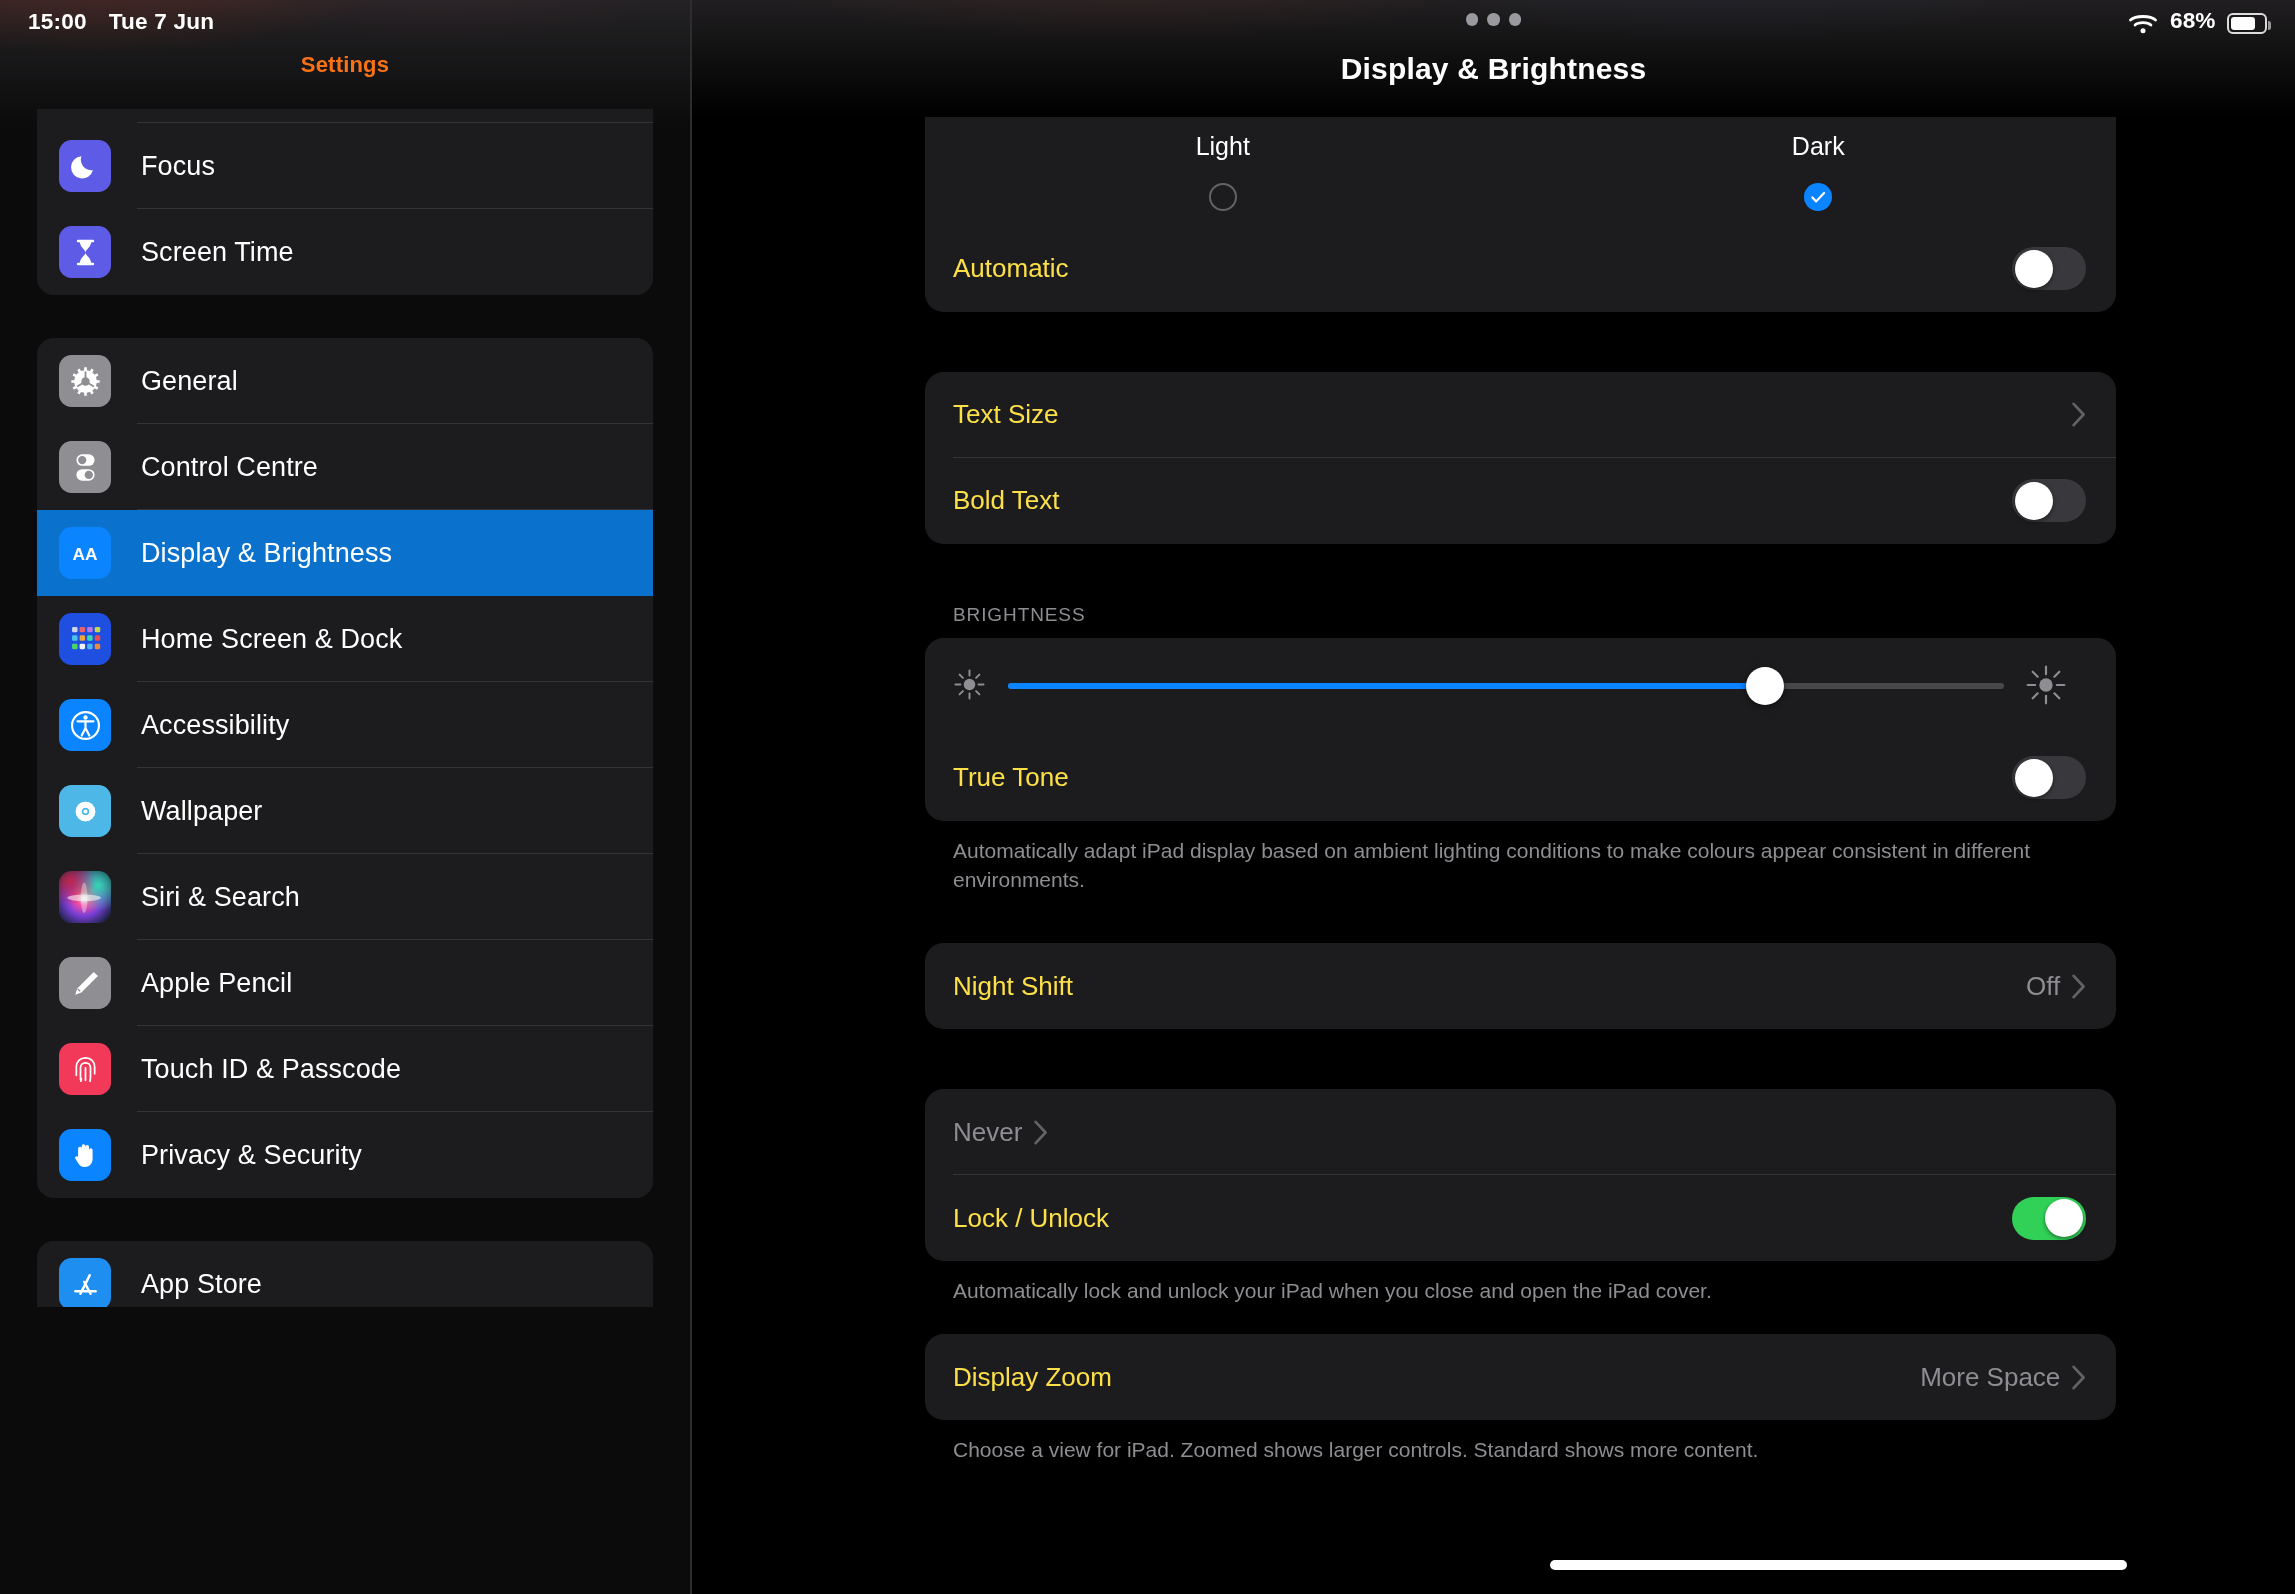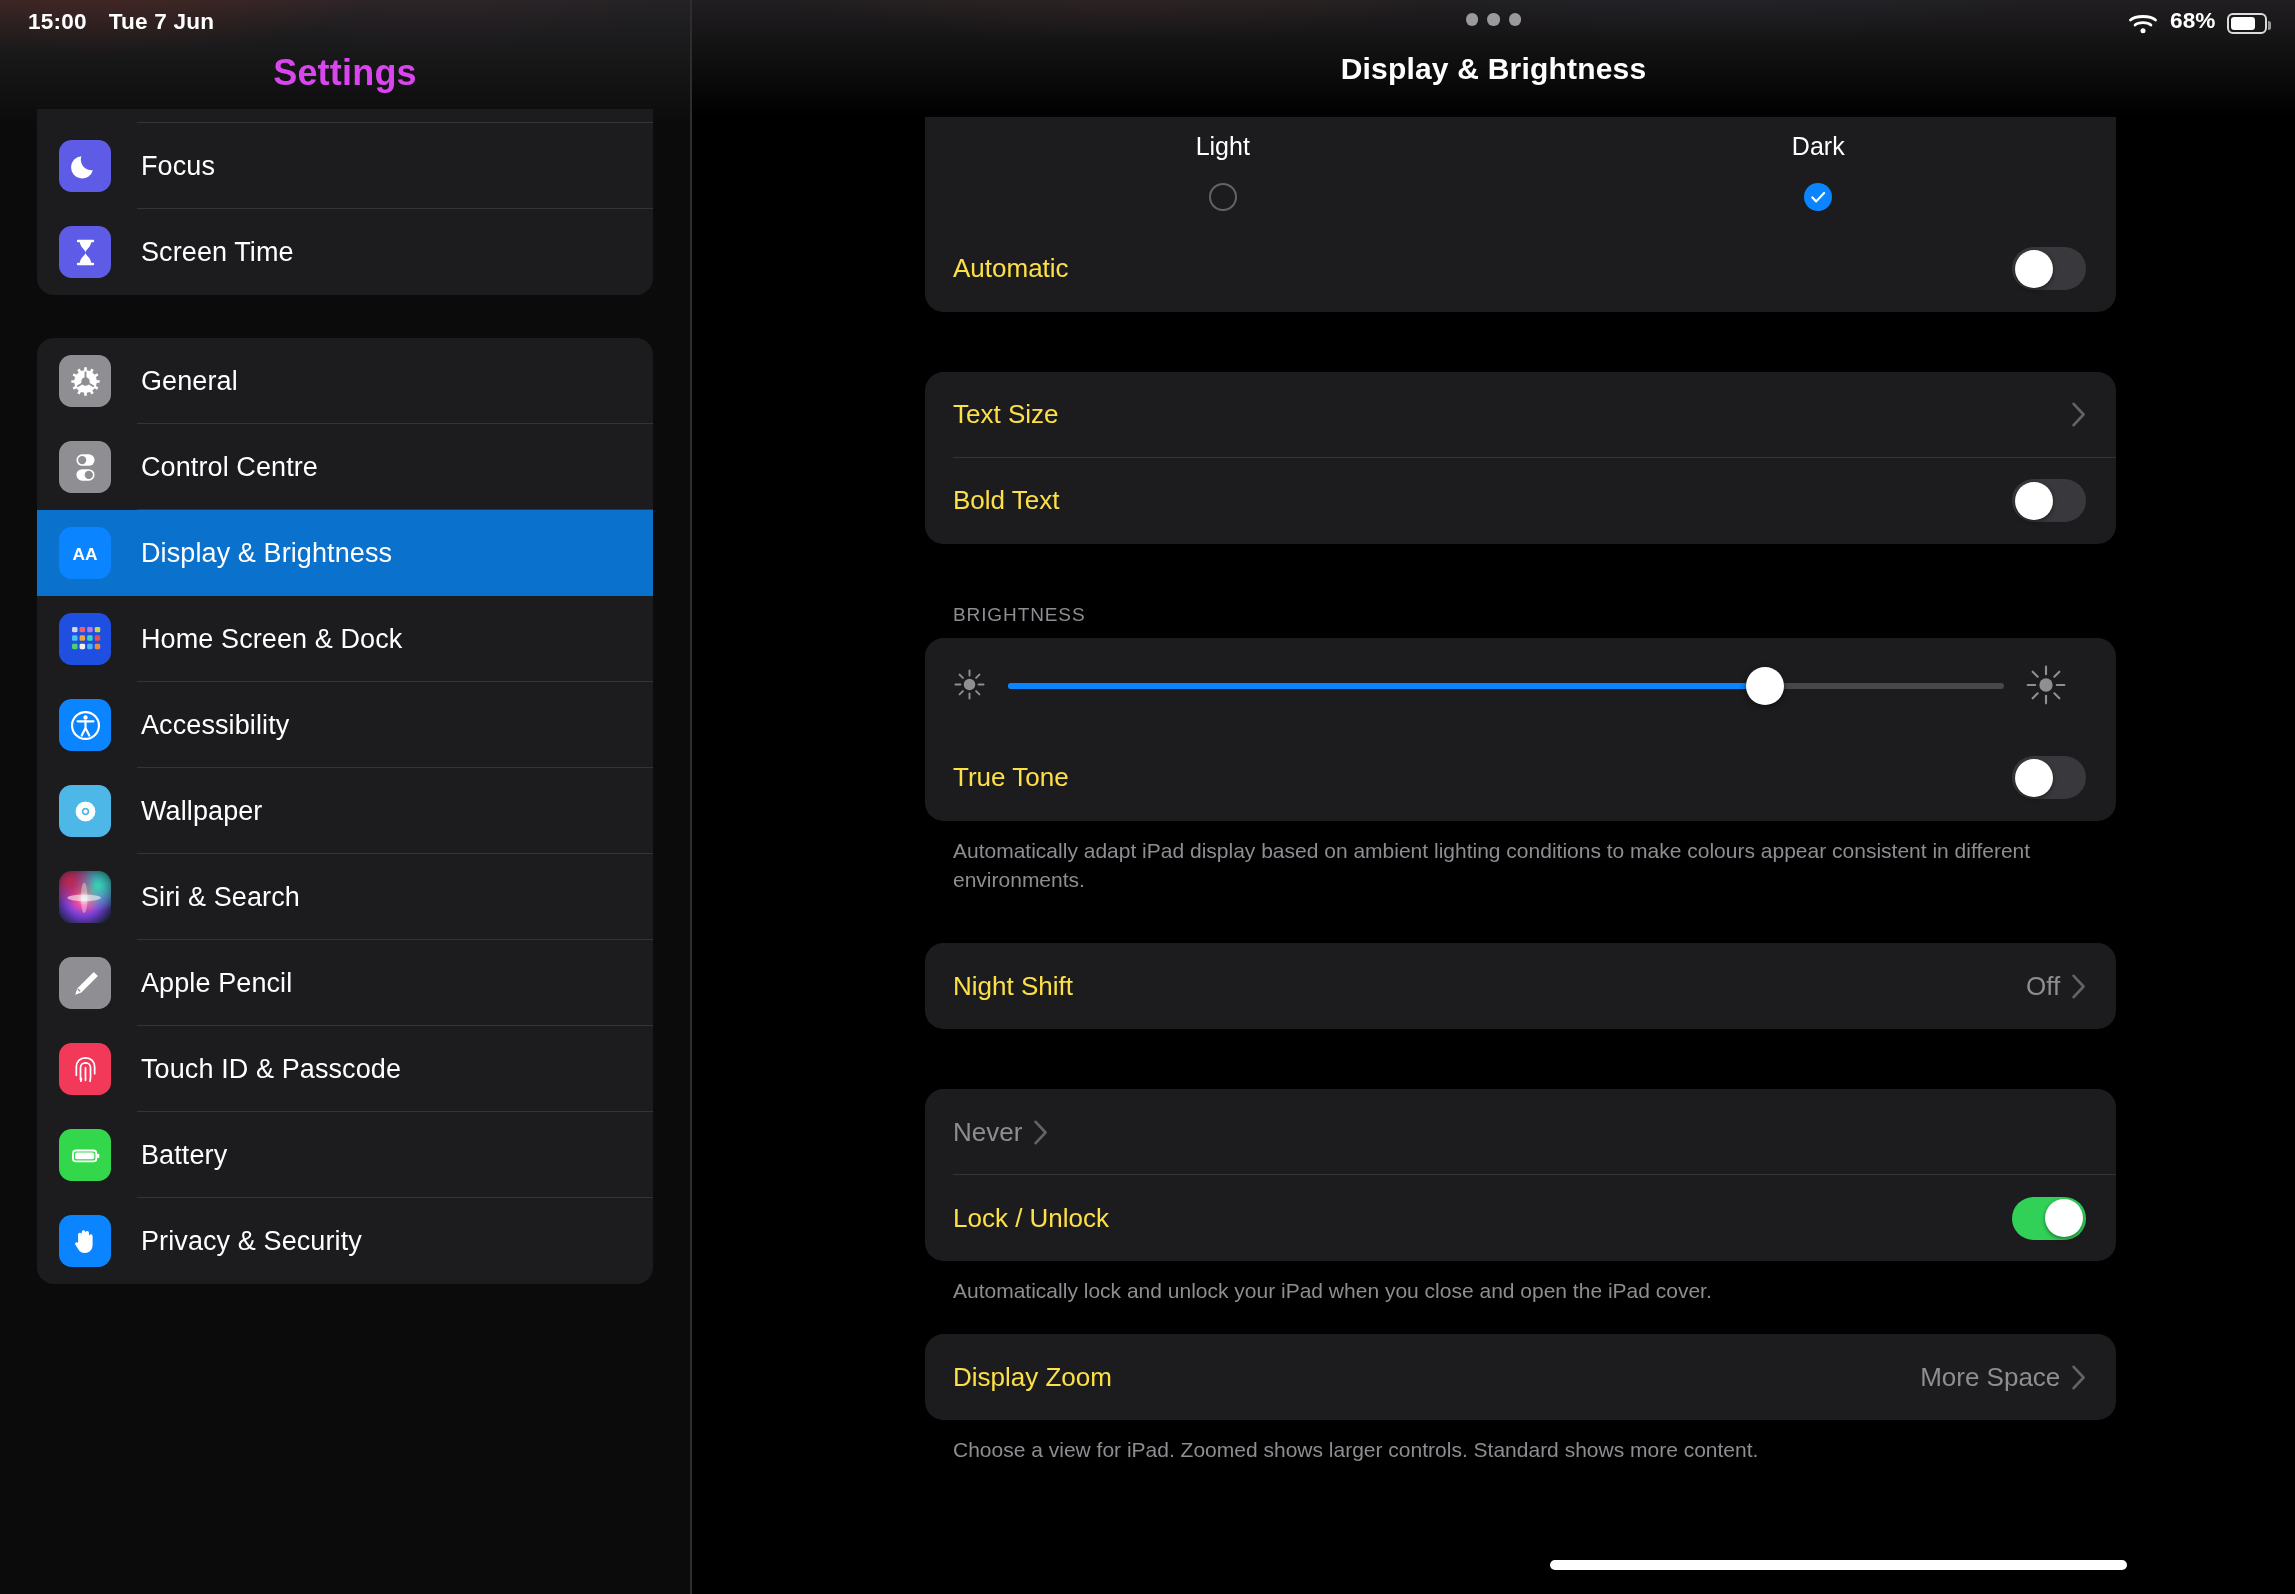--- a/index.html
+++ b/index.html
@@ -50,22 +50,22 @@
   .sidebar-gloss{
     position:absolute; left:0; top:0; width:690px; height:125px;
     background:
       radial-gradient(435px 125px at 100px -33px, rgba(200,60,40,.28), rgba(0,0,0,0) 70%),
       radial-gradient(401px 125px at 435px -42px, rgba(120,60,80,.18), rgba(0,0,0,0) 70%),
       linear-gradient(180deg, rgba(40,38,40,.85), rgba(10,10,11,0));
     pointer-events:none;
   }
   .sidebar-title{
     position:absolute; left:0; top:52px; width:690px;
-    text-align:center; color:#d946ef;
-    font-size:36px; font-weight:700; letter-spacing:0.2px;
+    text-align:center; color:#f97316;
+    font-size:22px; font-weight:700; letter-spacing:0.2px;
   }
   .sidebar-divider{
     position:absolute; left:690px; top:0; width:1.7px; height:1595px;
     background:#2d2d2f;
   }
 
   .sidebar-scroll{
     position:absolute; left:0; top:109px; width:690px; height:1198px;
     overflow:hidden;
     border-radius:30px;
@@ -389,31 +389,20 @@
                     <path d="M21 7c6.5 0 11 4.8 11 11v8"></path>
                     <path d="M21 13c-3.5 0-6 2.5-6 6v14"></path>
                     <path d="M21 13c3.5 0 6 2.5 6 6v12"></path>
                     <path d="M21 19v15"></path>
                     <path d="M15.5 35c0-1 .5-2 .5-3"></path>
                     <path d="M26.5 35c0-1 .3-2 .3-3"></path>
                   </g>
                 </svg>
               </span>
               <span class="srow-label">Touch ID &amp; Passcode</span>
-              <span class="sep"></span>
-            </div>
-            <div class="srow">
-              <span class="app-ic" style="background: rgb(50, 215, 75);">
-                <svg width="35" height="35" viewBox="0 0 42 42">
-                  <rect x="6" y="15" width="28" height="13" rx="3.5" fill="none" stroke="#fff" stroke-width="2.2"></rect>
-                  <rect x="8.5" y="17.5" width="23" height="8" rx="2" fill="#fff"></rect>
-                  <rect x="35" y="19" width="2.6" height="5" rx="1.2" fill="#fff"></rect>
-                </svg>
-              </span>
-              <span class="srow-label">Battery</span>
               <span class="sep"></span>
             </div>
             <div class="srow">
               <span class="app-ic" style="background: rgb(10, 132, 255);">
                 <svg width="33" height="33" viewBox="0 0 40 40">
                   <path d="M11 21V11.5a2.2 2.2 0 0 1 4.4 0V20V8.5a2.2 2.2 0 0 1 4.4 0V20V9.5a2.2 2.2 0 0 1 4.4 0V20v-6.5a2.2 2.2 0 0 1 4.4 0V24c0 6-4 10-9.6 10-4 0-6-1.6-8-5l-3.4-5.5c-.9-1.6 1.2-3.3 2.6-2z" fill="#fff"></path>
                 </svg>
               </span>
               <span class="srow-label">Privacy &amp; Security</span>
             </div>

